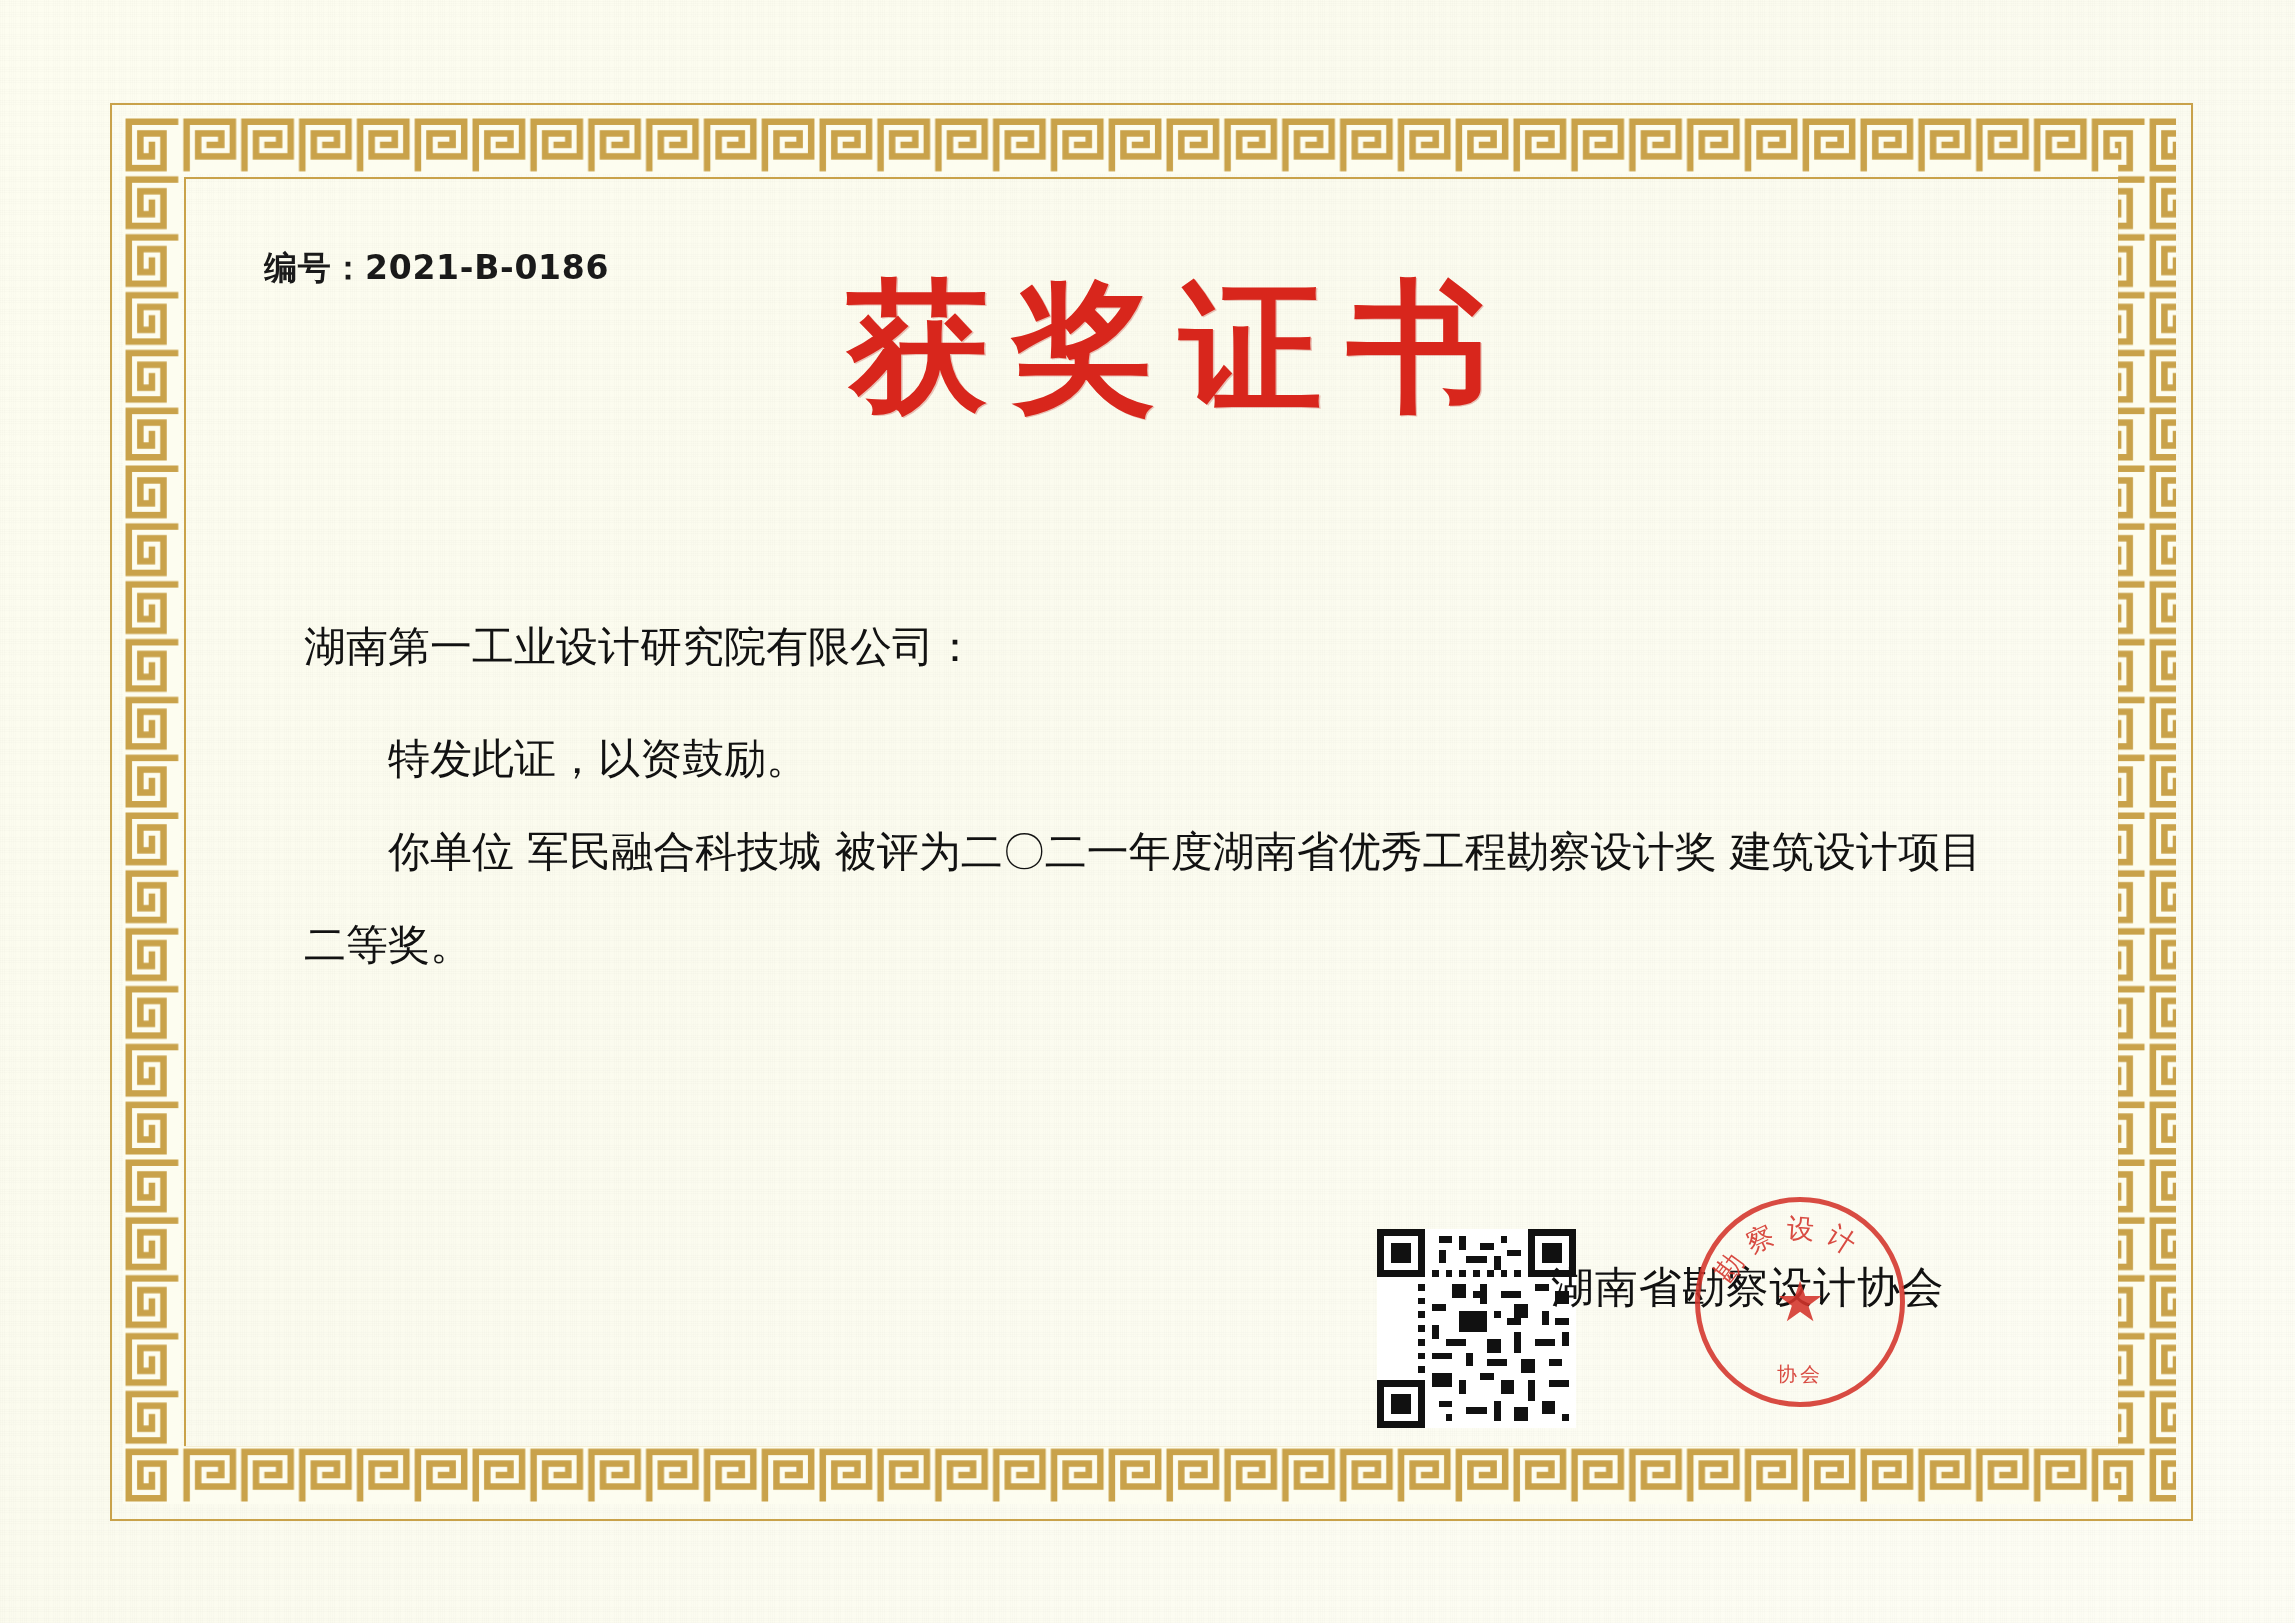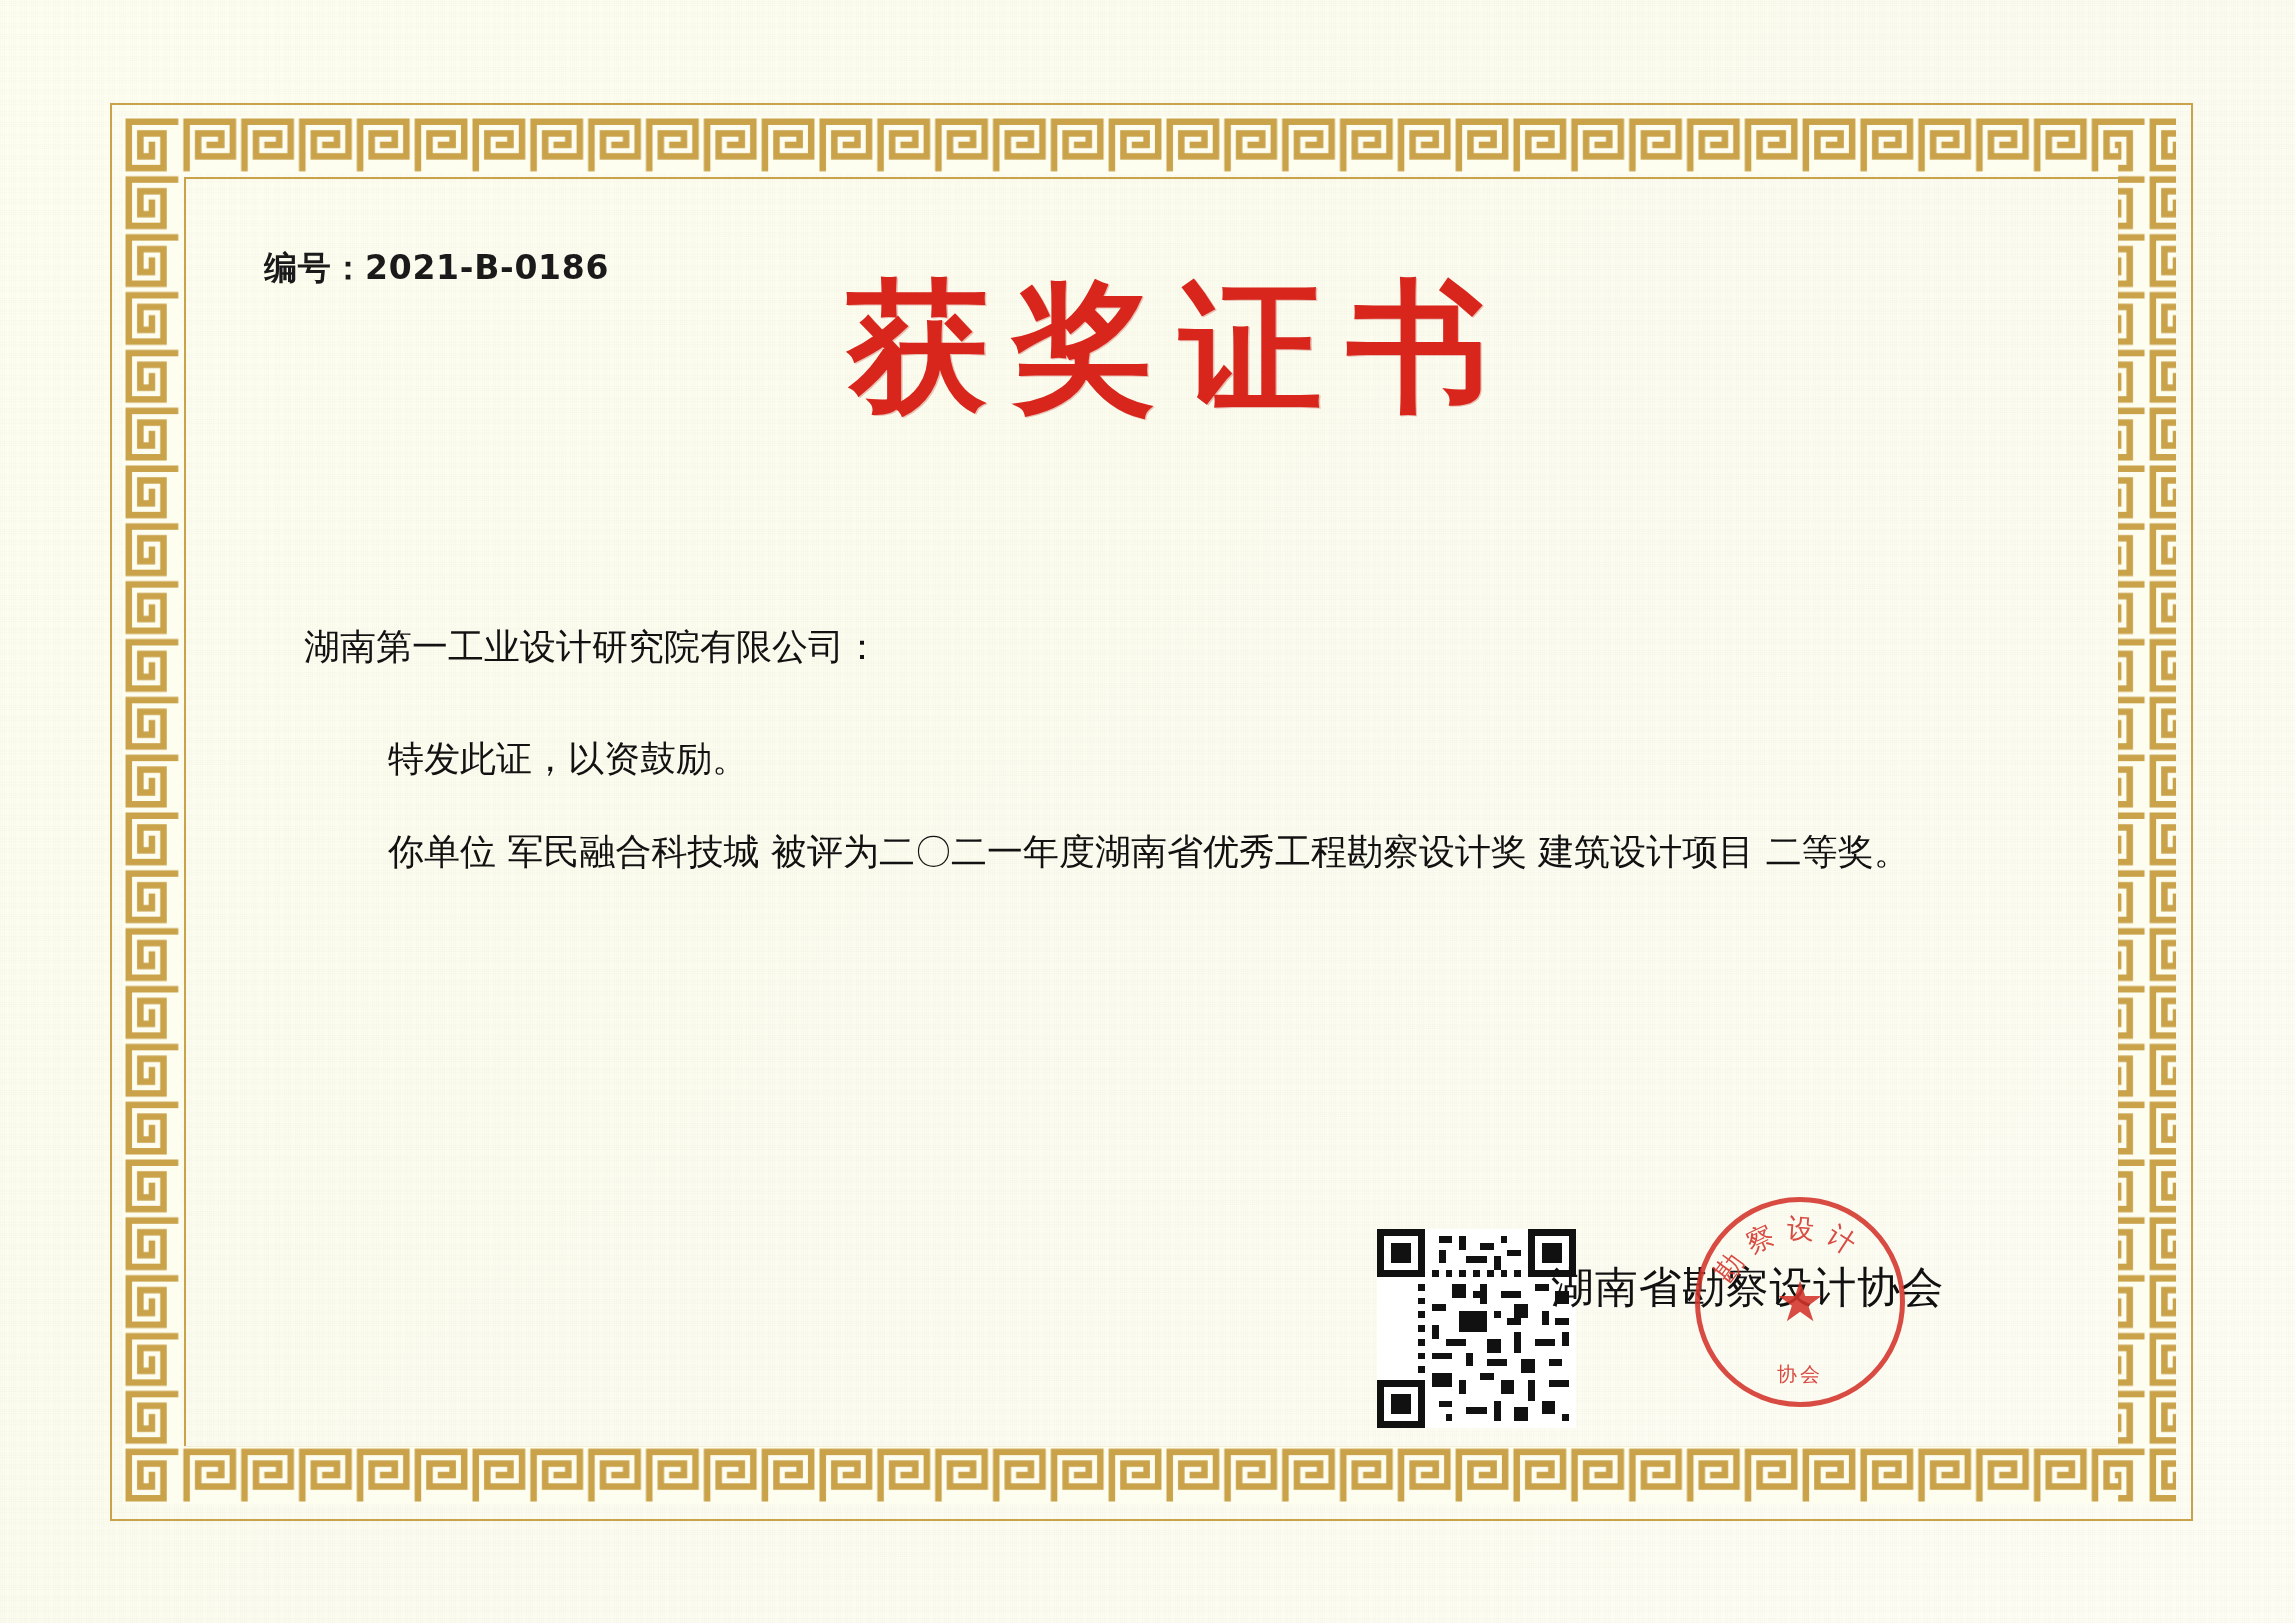--- a/index.html
+++ b/index.html
@@ -107,21 +107,21 @@
     padding-left: 20px;
   }
 
   .body-text {
     position: absolute;
     left: 304px;
     top: 600px;
     width: 1692px;
     color: #121212;
     font-family: "DejaVu Sans", "Liberation Sans", sans-serif;
-    font-size: 36px;
+    font-size: 42px;
     line-height: 93px;
   }
 
   .line-salutation {
     margin: 0 0 16px 0;
     white-space: nowrap;
   }
 
   .para {
     margin: 0;

